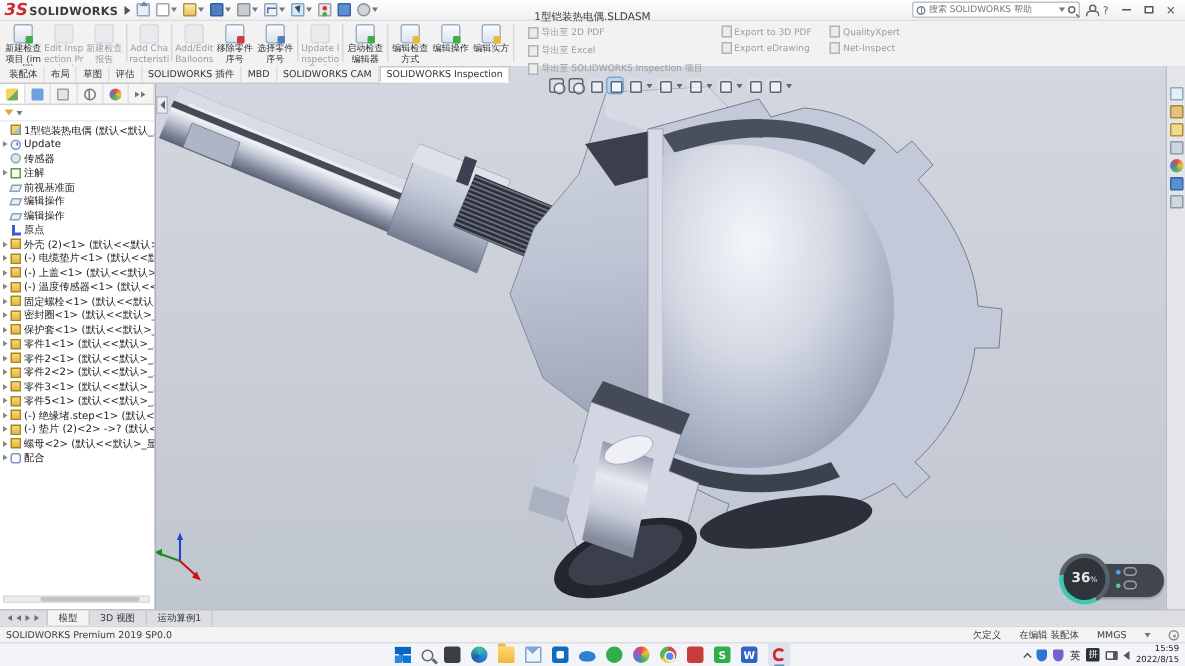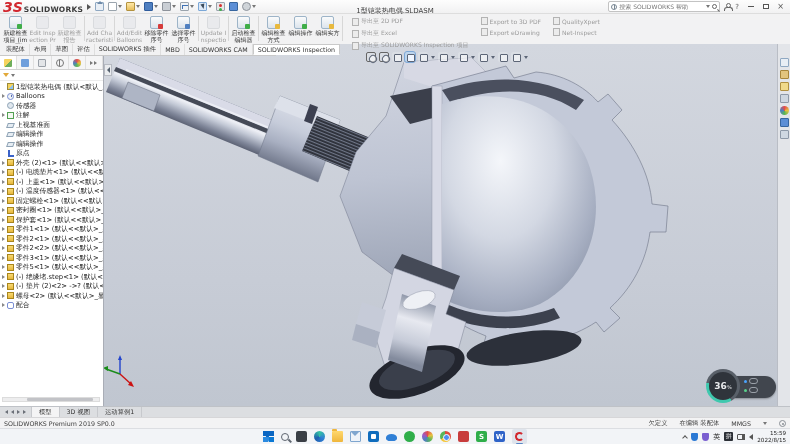--- a/index.html
+++ b/index.html
@@ -8,21 +8,21 @@
     position: relative; width: 790px; height: 444px; overflow: hidden;
     font-family: "DejaVu Sans", sans-serif; font-size: 7px; color: #222;
     background: #fff; cursor: default;
   }
 
   
   .titlebar { position:absolute; left:0; top:0; width:790px; height:14px;
     background: linear-gradient(#fdfdfd,#f1f1f2); border-bottom:1px solid #dddddd;
     display:flex; align-items:center; padding-left:3px; z-index:40; }
   .logo { display:flex; align-items:baseline; gap:1px; margin-right:2px; }
-  .logo-3s { color:#d2282f; font-style:italic; font-weight:bold; font-size:14px;text-align:center; }
+  .logo-3s { color:#d2282f; font-style:italic; font-weight:bold; font-size:11px;text-align:center; }
   .logo-txt { font-weight:bold; font-size:7.5px; color:#3a3a3a; letter-spacing:.2px; }
   .flyout { width:0;height:0;border-top:3px solid transparent;border-bottom:3px solid transparent;border-left:4px solid #555; margin:0 4px 0 2px;}
   .qat { display:flex; align-items:center; gap:4px; }
   .qat-item { display:flex; align-items:center; gap:1px; }
   .qi { width:9px; height:9px; border-radius:1px; position:relative; }
   .qi-home { background:#e8eef5; border:1px solid #8fa8c2; }
   .qi-home::after{content:"";position:absolute;left:1px;top:-2px;border-left:3px solid transparent;border-right:3px solid transparent;border-bottom:3px solid #6d89a8;}
   .qi-new { background:#fff; border:1px solid #9aa4ad; }
   .qi-open { background:linear-gradient(#ffe9a8,#e8bf5e); border:1px solid #b3923e; }
   .qi-save { background:#4f7fc0; border:1px solid #2f5c9c; }
@@ -572,36 +572,36 @@
     </div>
     <div class="tree">
       <div class="trow">
           <span class="arr hide"></span>
           <span class="tico i-asm"></span>
           <span class="tlabel">1型铠装热电偶 (默认&lt;默认_显示状态-1&gt;</span>
         </div>
       <div class="trow">
           <span class="arr"></span>
           <span class="tico i-hist"></span>
-          <span class="tlabel">Balloons</span>
+          <span class="tlabel">Update</span>
         </div>
       <div class="trow">
           <span class="arr hide"></span>
           <span class="tico i-sensor"></span>
           <span class="tlabel">传感器</span>
         </div>
       <div class="trow">
           <span class="arr"></span>
           <span class="tico i-ann"></span>
           <span class="tlabel">注解</span>
         </div>
       <div class="trow">
           <span class="arr hide"></span>
           <span class="tico i-plane"></span>
-          <span class="tlabel">上视基准面</span>
+          <span class="tlabel">前视基准面</span>
         </div>
       <div class="trow">
           <span class="arr hide"></span>
           <span class="tico i-plane"></span>
           <span class="tlabel">编辑操作</span>
         </div>
       <div class="trow">
           <span class="arr hide"></span>
           <span class="tico i-plane"></span>
           <span class="tlabel">编辑操作</span>

